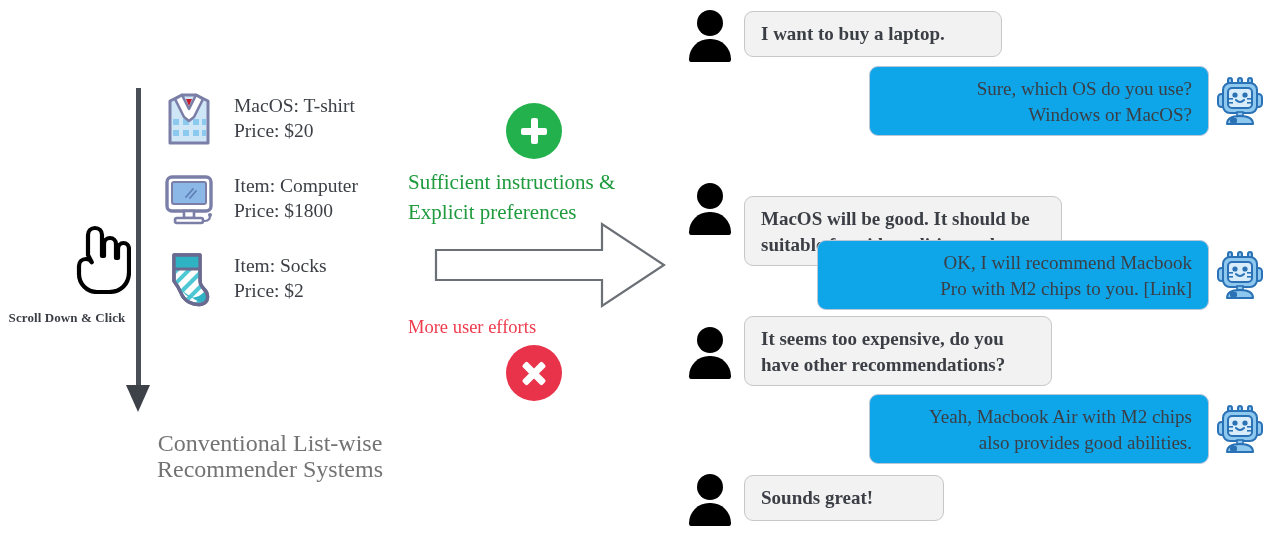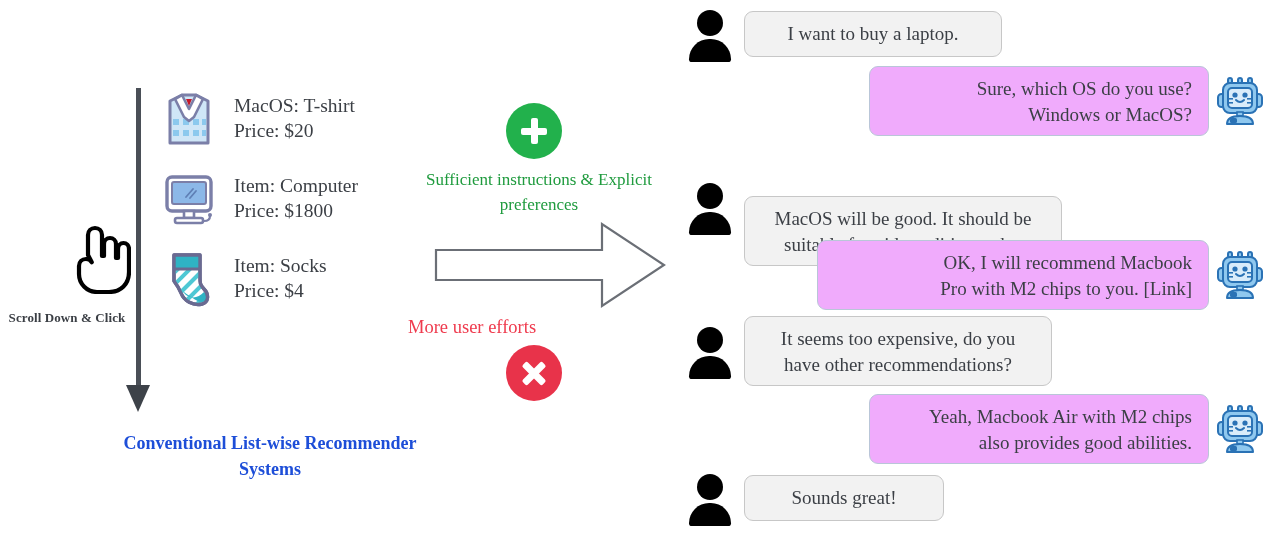--- a/index.html
+++ b/index.html
@@ -87,24 +87,24 @@
     color: #3b3f45;
     white-space: nowrap;
   }
   .item-text .line2 { display: block; }
   .sys-caption {
     position: absolute;
     left: 110px;
     top: 430px;
     width: 320px;
     text-align: center;
-    font-weight: bold;
-    font-size: 18px;
+    font-weight: normal;
+    font-size: 24px;
     line-height: 26px;
-    color: #1d4ed8;
+    color: #737373;
   }
 
   
   .middle-panel {
     position: absolute;
     left: 408px; top: 0;
     width: 262px; height: 540px;
   }
   .badge {
     position: absolute;
@@ -138,24 +138,23 @@
   }
   .glyph-plus::before { left: 2px; top: 11.5px; width: 26px; height: 7px; }
   .glyph-plus::after  { left: 11.5px; top: 2px; width: 7px; height: 26px; }
   .glyph-cross::before { left: 1px; top: 11.5px; width: 28px; height: 7px; transform: rotate(45deg); }
   .glyph-cross::after  { left: 1px; top: 11.5px; width: 28px; height: 7px; transform: rotate(-45deg); }
 
   .pos-text {
     position: absolute;
     left: 0; top: 167px;
     width: 262px;
-    text-align: center;
     color: #1f9b3e;
-    font-size: 17px;
-    line-height: 25px;
+    font-size: 21px;
+    line-height: 30px;
   }
   .neg-text {
     position: absolute;
     left: 0; top: 315px;
     width: 262px;
     text-align: left;
     color: #ef3b4e;
     font-size: 18.5px;
     line-height: 25px;
   }
@@ -214,24 +213,25 @@
     padding: 9px 16px;
     font-size: 19px;
     line-height: 26px;
     color: #3b3f45;
     box-sizing: border-box;
     white-space: pre-line;
   }
   .bubble-user {
     background: #f2f2f2;
     border-color: #c7c7c7;
-    text-align: center;
+    text-align: left;
+    font-weight: bold;
   }
   .bubble-bot {
-    background: #f0abfc;
+    background: #0ea5e9;
     border-color: #b9c6d8;
     text-align: right;
   }
 </style>
 </head>
 <body>
 
 <div class="stage">
 
   <div class="left-panel">
@@ -313,21 +313,21 @@
             <clipPath id="sockclip">
               <path d="M15 22 L39 22 L39 30 C39 36 39 38 43 42 C48 47 48 54 42 56 C33 58 24 53 21 45 C19 40 17 37 15 33 Z"></path>
             </clipPath>
             <path d="M24 46 C20 41 34 54 41 55 C47 56 48 49 44 45 C38 52 29 52 24 46 Z" fill="#2fb3c4"></path>
             <path d="M14 8 L40 8 L40 30 C40 36 40 38 44 42 C49 47 49 55 42 57 C33 59 24 54 21 46 C19 41 17 38 14 34 Z" fill="none" stroke="#6a6a91" stroke-width="3.4" stroke-linejoin="round"></path>
             <line x1="15" y1="22" x2="39" y2="22" stroke="#6a6a91" stroke-width="3"></line>
           </svg>
         </div>
         <div class="item-text">
           <span>Item: Socks</span>
-          <span class="line2">Price:  $4</span>
+          <span class="line2">Price:  $2</span>
         </div>
       </div>
 
     </div>
 
     <div class="sys-caption">Conventional List-wise
 Recommender Systems</div>
   </div>
 
   <div class="middle-panel">

